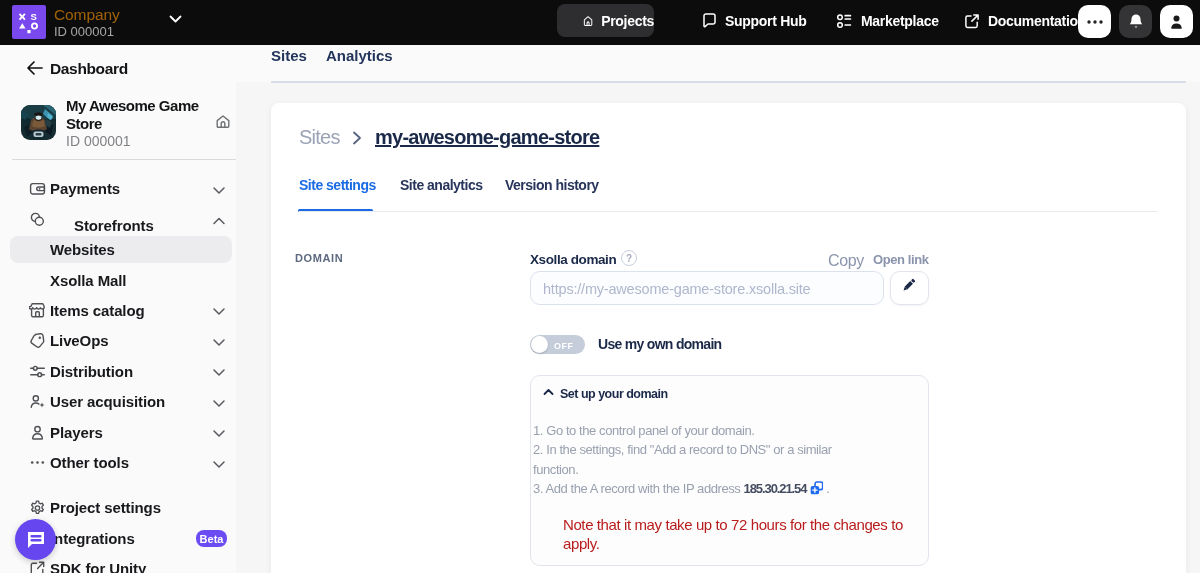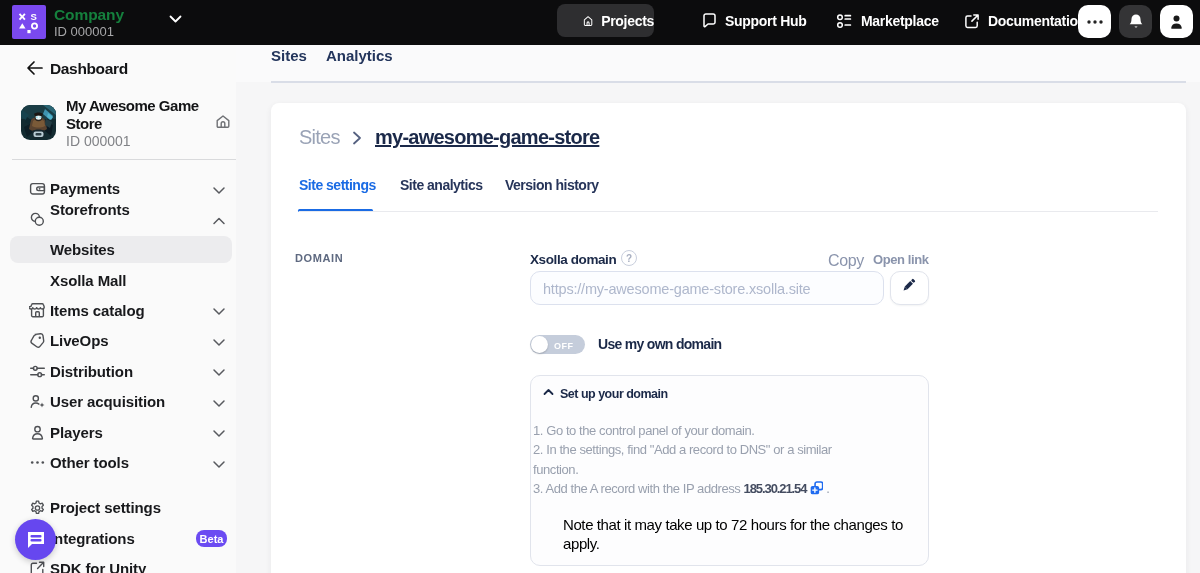--- a/index.html
+++ b/index.html
@@ -2,21 +2,21 @@
 <html><head>
 <meta charset="utf-8">
 <style>
 * { margin:0; padding:0; box-sizing:border-box; }
 html,body { width:1200px; height:573px; overflow:hidden; background:#f5f5f6; font-family:"Liberation Sans",sans-serif; }
 .abs { position:absolute; }
 #stage { position:relative; width:1200px; height:573px; }
 
 #topbar { left:0; top:0; width:1200px; height:45px; background:#0c0c0d; }
 #logo { left:12px; top:5px; width:34px; height:34px; background:#7a49ee; border-radius:2px; }
-#coname { left:54px; top:6px; color:#15803d; font-size:15.5px; font-weight:700; letter-spacing:-0.1px; }
+#coname { left:54px; top:6px; color:#a16207; font-size:15.5px; font-weight:400; letter-spacing:-0.1px; }
 #coid { left:54px; top:24px; color:#a6a6a8; font-size:13px; }
 .tbtn { display:flex; align-items:center; gap:8px; color:#fff; font-size:14px; font-weight:700; letter-spacing:-0.3px;padding-left:26px; }
 #projbtn { left:557px; top:4px; width:97px; height:33px; background:#2e2e30; border-radius:8px; justify-content:center; }
 #suphub { left:676px; top:4px; height:33px; }
 #market { left:809px; top:4px; height:33px; }
 #docs { left:938px; top:4px; height:33px; }
 .sqbtn { top:5px; width:33px; height:33px; border-radius:10px; display:flex; align-items:center; justify-content:center; }
 
 #sidebar { left:0; top:45px; width:236px; height:528px; background:#fafafa; }
 .sbicon { position:absolute; left:29px; width:17px; height:17px; display:flex; align-items:center; justify-content:center; }
@@ -40,21 +40,21 @@
 #ph { left:543px; top:281px; font-size:14.5px; color:#aeb7cc; letter-spacing:-0.2px; }
 #pencilbtn { left:890px; top:271px; width:39px; height:34px; border:1px solid #e1e4ec; background:#fff; border-radius:10px; box-shadow:0 1px 2px rgba(40,45,60,0.06); display:flex; align-items:center; justify-content:center; }
 #toggle { left:530px; top:335px; width:55px; height:19px; background:#c5cddb; border-radius:10px; }
 #knob { left:531px; top:336px; width:17px; height:17px; background:#fff; border-radius:50%; box-shadow:0 1px 2px rgba(0,0,0,0.2); }
 #offtxt { left:554px; top:341px; font-size:9px; font-weight:700; color:#fff; letter-spacing:0.5px; }
 #usemy { left:598px; top:335.5px; font-size:14px; font-weight:700; color:#1b2948; letter-spacing:-0.7px; }
 #setupbox { left:530px; top:375px; width:399px; height:191px; border:1px solid #e1e4ec; border-radius:10px; background:#fdfdfe; }
 #setuphdr { left:560px; top:386.5px; font-size:12.5px; font-weight:700; color:#1b2948; letter-spacing:-0.5px; }
 #steps { left:533px; top:421px; width:420px; font-size:13px; color:#99a0ae; line-height:19.3px; letter-spacing:-0.42px; }
 #steps b { color:#444c60; letter-spacing:-1.1px; }
-#note { left:563px; top:515px; width:420px; font-size:15px; color:#000000; line-height:19.3px; letter-spacing:-0.4px; }
+#note { left:563px; top:515px; width:420px; font-size:15px; color:#b91c1c; line-height:19.3px; letter-spacing:-0.4px; }
 
 #beta { left:196px; top:530px; width:31px; height:17px; background:#6b4bf2; border-radius:8px; color:#fff; font-size:11px; font-weight:700; display:flex; align-items:center; justify-content:center; }
 #fab { left:15px; top:519px; width:41px; height:41px; border-radius:50%; background:#6647ef; display:flex; align-items:center; justify-content:center; box-shadow:0 2px 6px rgba(0,0,0,0.2); }
 </style>
 </head>
 <body>
 <div id="stage">
 
   <div class="abs" id="main"></div>
   <div class="abs" id="topstrip"></div>
@@ -169,21 +169,21 @@
   <svg class="abs chev" style="top:184px;" width="14" height="9" viewBox="0 0 14 9">
       <path d="M2 1.5l5 5 5-5" fill="none" stroke="#585a5f" stroke-width="1.5" stroke-linecap="round" stroke-linejoin="round"></path>
     </svg>
 
   <div class="abs sbicon" style="top:210.5px;">
       <svg width="17" height="17" viewBox="0 0 17 17">
         <circle cx="6.4" cy="6.4" r="4" fill="none" stroke="#4e5054" stroke-width="1.4"></circle>
         <circle cx="10.3" cy="10.3" r="4" fill="#fafafa" stroke="#4e5054" stroke-width="1.4"></circle>
       </svg>
     </div>
-  <div class="abs sblabel" style="top:201px;">Storefronts</div>
+  <div class="abs sblabel" style="top:217px;margin-left:24px;">Storefronts</div>
   <svg class="abs chev" style="top:214px;" width="14" height="9" viewBox="0 0 14 9">
       <path d="M2 7l5-5 5 5" fill="none" stroke="#585a5f" stroke-width="1.5" stroke-linecap="round" stroke-linejoin="round"></path>
     </svg>
 
   <div class="abs sblabel" style="top:241px;">Websites</div>
   <div class="abs sblabel" style="top:271.5px;">Xsolla Mall</div>
 
   <div class="abs sbicon" style="top:301.5px;">
       <svg width="17" height="17" viewBox="0 0 17 17">
         <path d="M2.6 7v6.5a1.2 1.2 0 001.2 1.2h9.4a1.2 1.2 0 001.2-1.2V7" fill="none" stroke="#4e5054" stroke-width="1.4"></path>

